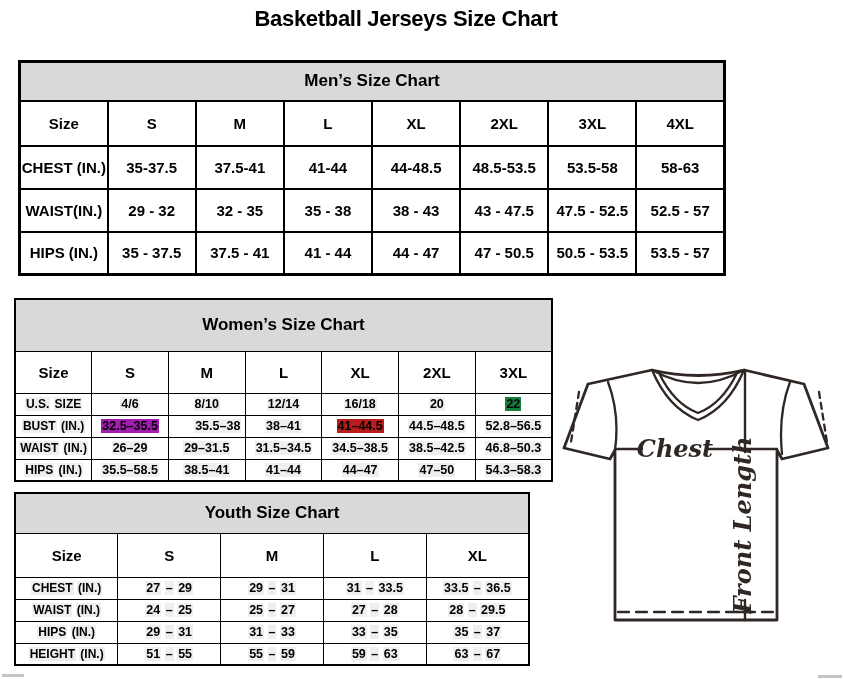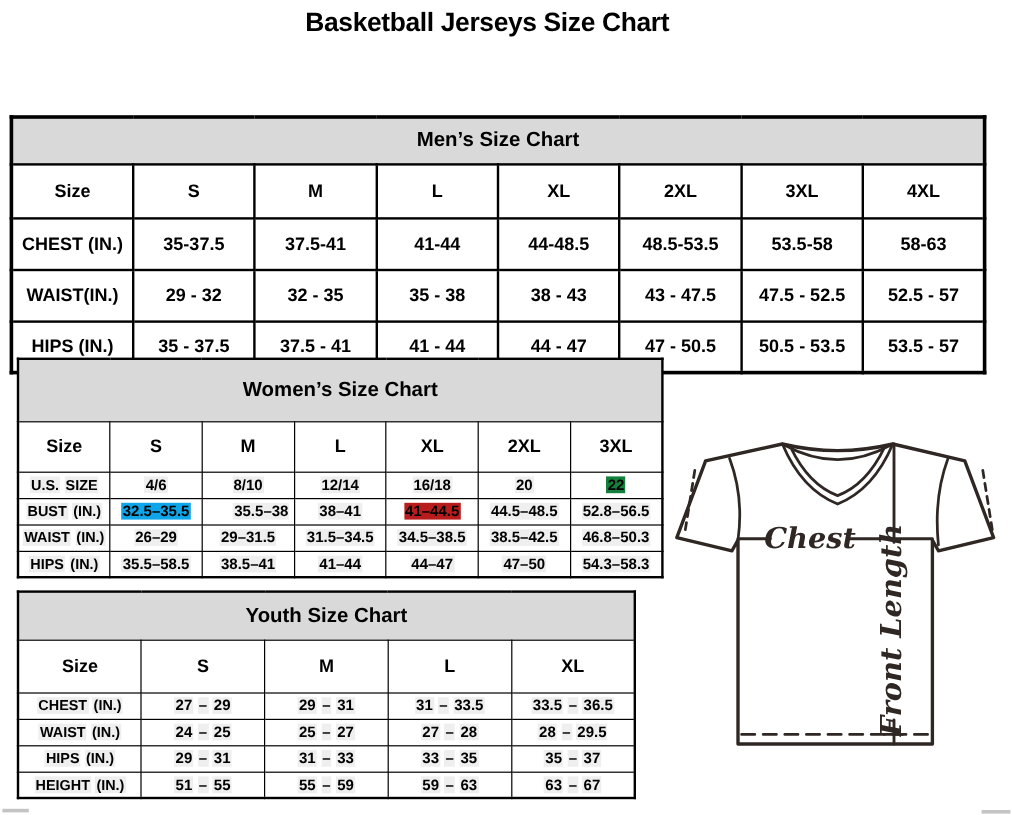--- a/index.html
+++ b/index.html
@@ -5,21 +5,21 @@
   * { margin:0; padding:0; box-sizing:border-box; }
   html,body { width:843px; height:679px; background:#ffffff; overflow:hidden; }
   body { position:relative; font-family:"Liberation Sans", sans-serif; color:#000; }
 
   .page-title {
     position:absolute; top:6px; left:0; width:812px;
     text-align:center; font-size:22px; font-weight:bold; letter-spacing:-0.3px;
   }
 
   .table-wrap { position:absolute; }
-  .mens-wrap   { left:8px; top:60px;  width:814px;margin-top:36px; }
+  .mens-wrap   { left:18px; top:60px;  width:708px; }
   .womens-wrap { left:14px; top:298px; width:539px; }
   .youth-wrap  { left:14px; top:492px; width:516px; }
 
   table { border-collapse:collapse; table-layout:fixed; width:100%; }
   td { text-align:center; vertical-align:middle; font-weight:bold; color:#000; }
 
   .tbl-mens   table { border:3px solid #000; }
   .tbl-womens table, .tbl-youth table { border:2px solid #000; }
   .tbl-mens   td { border:2px solid #000; }
   .tbl-womens td, .tbl-youth td { border:1.5px solid #000; }
@@ -125,21 +125,21 @@
           <td class="row-label"><span class="tk" style="background: rgb(239, 239, 239);">U.S.</span> <span class="tk" style="background: rgb(239, 239, 239);">SIZE</span></td>
           <td><span class="tk" style="background: rgb(239, 239, 239);">4/6</span></td>
           <td><span class="tk" style="background: rgb(239, 239, 239);">8/10</span></td>
           <td><span class="tk" style="background: rgb(239, 239, 239);">12/14</span></td>
           <td><span class="tk" style="background: rgb(239, 239, 239);">16/18</span></td>
           <td><span class="tk" style="background: rgb(239, 239, 239);">20</span></td>
           <td><span class="tk" style="background: #15803d;">22</span></td>
         </tr>
         <tr class="data-row">
           <td class="row-label"><span class="tk" style="background: rgb(239, 239, 239);">BUST</span> <span class="tk" style="background: rgb(239, 239, 239);">(IN.)</span></td>
-          <td><span class="tk" style="background: #0ea5e9;">32.5–35.5</span></td>
+          <td><span class="tk" style="background: #a21caf;">32.5–35.5</span></td>
           <td><span class="tk" style="background: rgb(239, 239, 239); margin-left: 22px;">35.5–38</span></td>
           <td><span class="tk" style="background: rgb(239, 239, 239);">38–41</span></td>
           <td><span class="tk" style="background: #b91c1c;">41–44.5</span></td>
           <td><span class="tk" style="background: rgb(239, 239, 239);">44.5–48.5</span></td>
           <td><span class="tk" style="background: rgb(239, 239, 239);">52.8–56.5</span></td>
         </tr>
         <tr class="data-row">
           <td class="row-label"><span class="tk" style="background: rgb(239, 239, 239);">WAIST</span> <span class="tk" style="background: rgb(239, 239, 239);">(IN.)</span></td>
           <td><span class="tk" style="background: rgb(239, 239, 239);">26–29</span></td>
           <td><span class="tk" style="background: rgb(239, 239, 239);">29–31.5</span></td>

